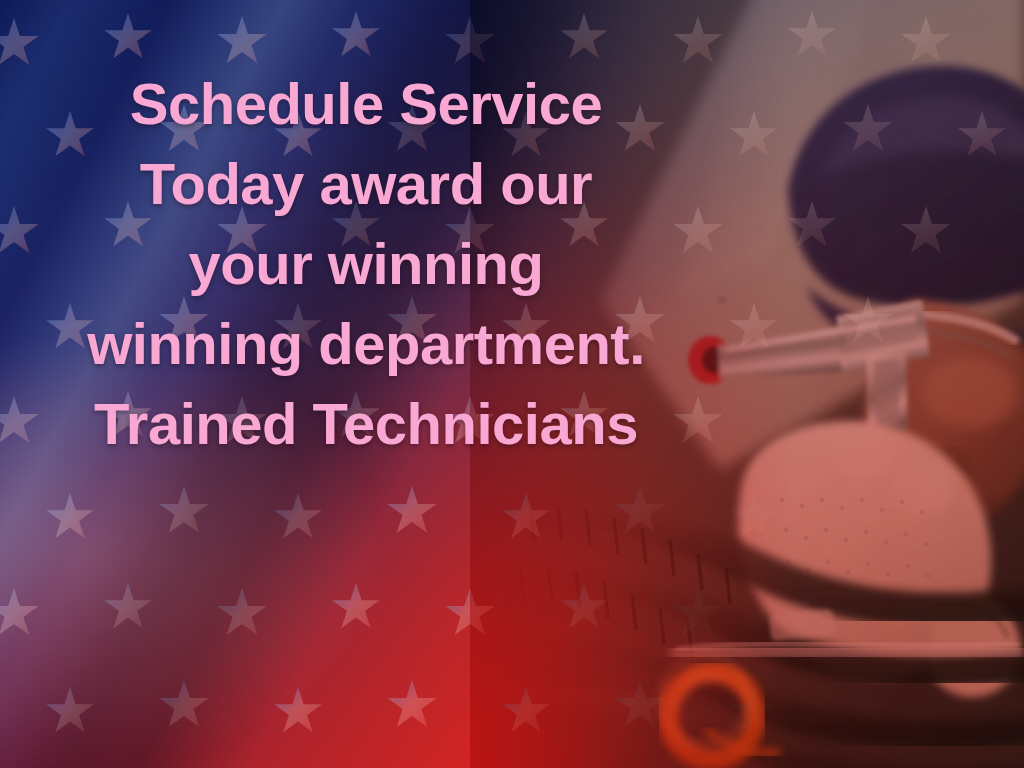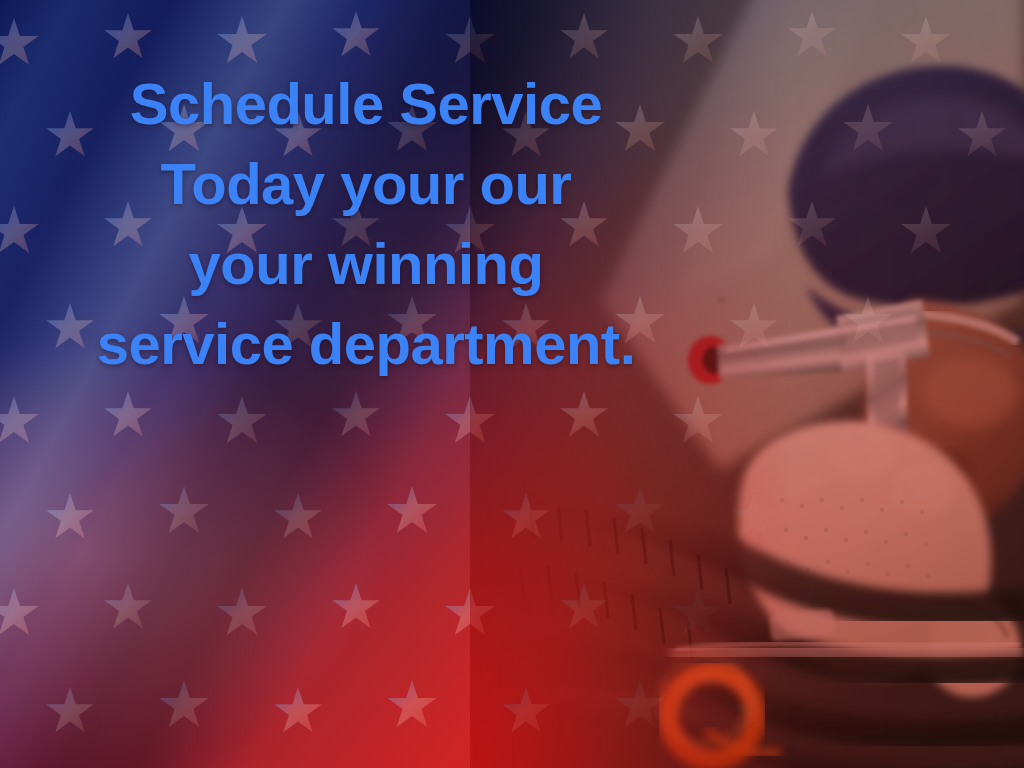--- a/index.html
+++ b/index.html
@@ -133,21 +133,21 @@
   #stars-over { opacity: 0.5; }
   #stars-over svg { display:block; width:1024px; height:768px; }
 
   
   #headline {
     position: absolute;
     left: 26px;
     top: 64px;
     width: 680px;
     text-align: center;
-    color: #3b82f6;
+    color: #f9a8d4;
     font-weight: 700;
     font-size: 58px;
     line-height: 80px;
     letter-spacing: -0.5px;
     text-shadow: 0 2px 5px rgba(30,10,20,0.42);
     -webkit-font-smoothing: antialiased;
   }
   #headline .ln { display: block; white-space: nowrap; }
 </style>
 </head>
@@ -528,18 +528,19 @@
         <use href="#star5b" transform="translate(868,322) scale(26)"></use>
         <use href="#star5b" transform="translate(470,422) scale(26)"></use>
         <use href="#star5b" transform="translate(584,416) scale(25)"></use>
         <use href="#star5b" transform="translate(698,422) scale(26)"></use>
       </g>
     </svg>
   </div>
 
   <div id="headline">
     <span class="ln">Schedule Service</span>
-    <span class="ln">Today your our</span>
+    <span class="ln">Today award our</span>
     <span class="ln">your winning</span>
-    <span class="ln">service department.</span>
+    <span class="ln">winning department.</span>
+    <span class="ln">Trained Technicians</span>
   </div>
 
 </div>
 
 </body></html>

